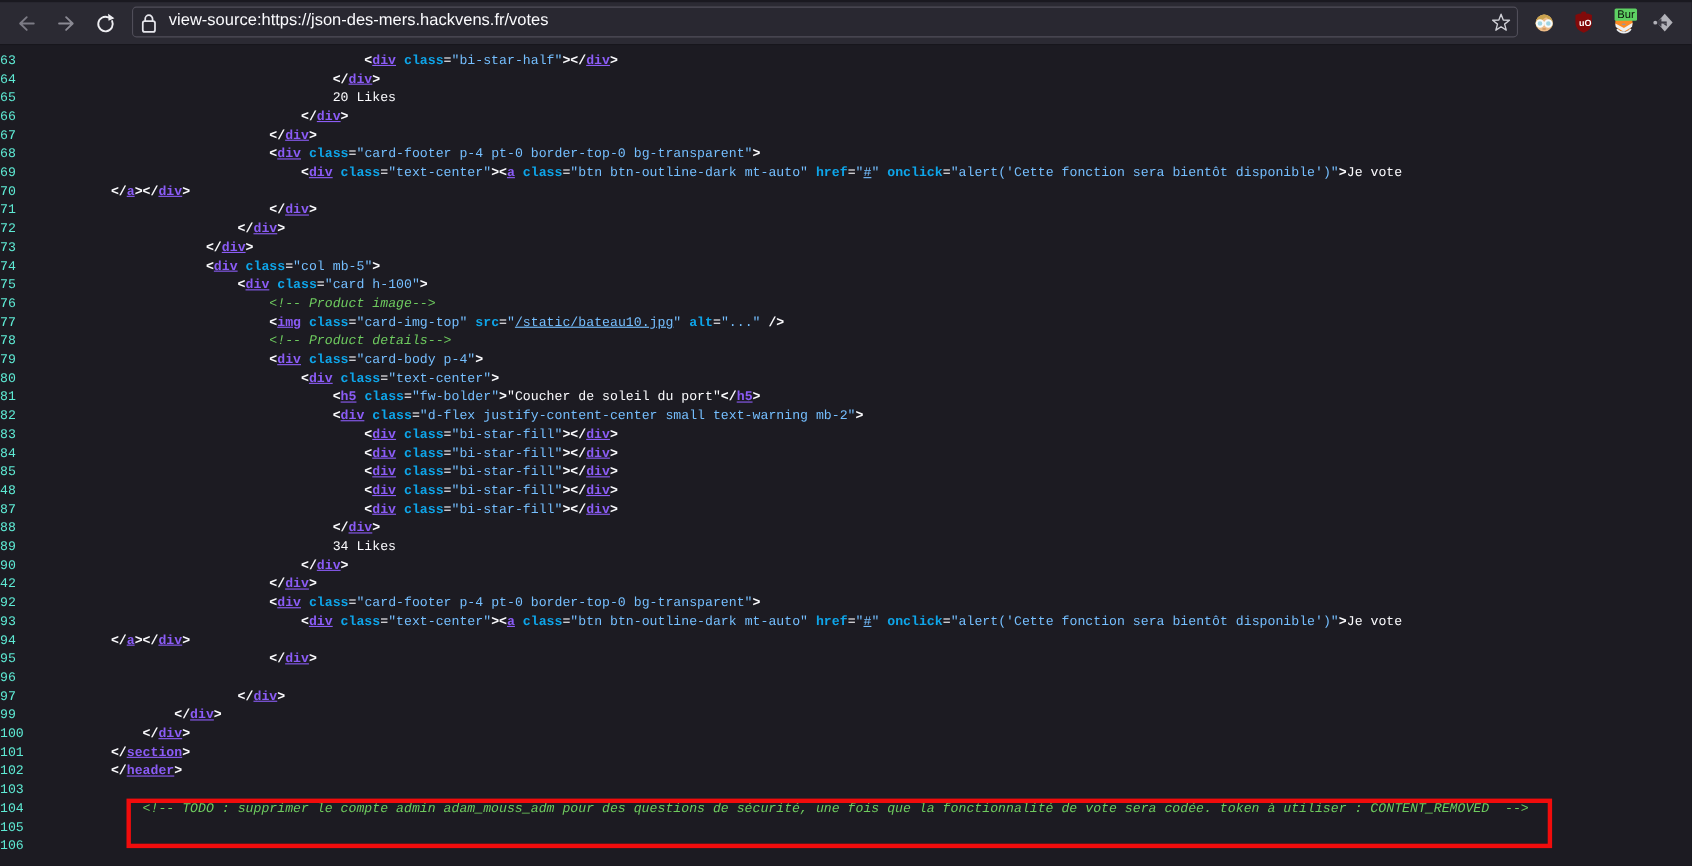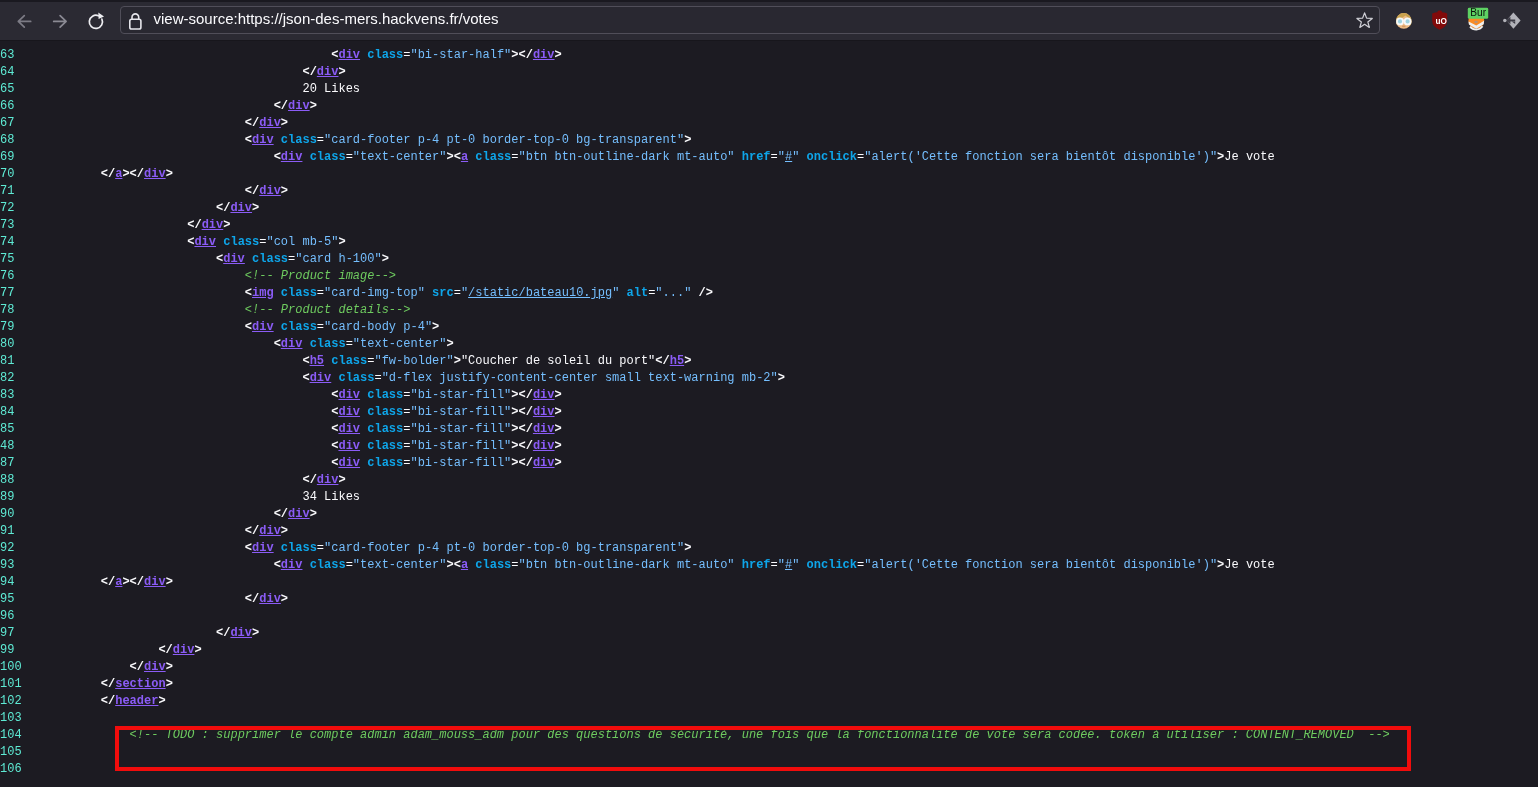--- a/index.html
+++ b/index.html
@@ -105,21 +105,21 @@
 <div class="l"><span class="n">81</span><span class="t">                            <b class="p">&lt;</b><b class="g">h5</b> <b class="a">class</b>=<span class="v">"fw-bolder"</span><b class="p">&gt;</b>"Coucher de soleil du port"<b class="p">&lt;/</b><b class="g">h5</b><b class="p">&gt;</b></span></div>
 <div class="l"><span class="n">82</span><span class="t">                            <b class="p">&lt;</b><b class="g">div</b> <b class="a">class</b>=<span class="v">"d-flex justify-content-center small text-warning mb-2"</span><b class="p">&gt;</b></span></div>
 <div class="l"><span class="n">83</span><span class="t">                                <b class="p">&lt;</b><b class="g">div</b> <b class="a">class</b>=<span class="v">"bi-star-fill"</span><b class="p">&gt;</b><b class="p">&lt;/</b><b class="g">div</b><b class="p">&gt;</b></span></div>
 <div class="l"><span class="n">84</span><span class="t">                                <b class="p">&lt;</b><b class="g">div</b> <b class="a">class</b>=<span class="v">"bi-star-fill"</span><b class="p">&gt;</b><b class="p">&lt;/</b><b class="g">div</b><b class="p">&gt;</b></span></div>
 <div class="l"><span class="n">85</span><span class="t">                                <b class="p">&lt;</b><b class="g">div</b> <b class="a">class</b>=<span class="v">"bi-star-fill"</span><b class="p">&gt;</b><b class="p">&lt;/</b><b class="g">div</b><b class="p">&gt;</b></span></div>
 <div class="l"><span class="n">48</span><span class="t">                                <b class="p">&lt;</b><b class="g">div</b> <b class="a">class</b>=<span class="v">"bi-star-fill"</span><b class="p">&gt;</b><b class="p">&lt;/</b><b class="g">div</b><b class="p">&gt;</b></span></div>
 <div class="l"><span class="n">87</span><span class="t">                                <b class="p">&lt;</b><b class="g">div</b> <b class="a">class</b>=<span class="v">"bi-star-fill"</span><b class="p">&gt;</b><b class="p">&lt;/</b><b class="g">div</b><b class="p">&gt;</b></span></div>
 <div class="l"><span class="n">88</span><span class="t">                            <b class="p">&lt;/</b><b class="g">div</b><b class="p">&gt;</b></span></div>
 <div class="l"><span class="n">89</span><span class="t">                            34 Likes</span></div>
 <div class="l"><span class="n">90</span><span class="t">                        <b class="p">&lt;/</b><b class="g">div</b><b class="p">&gt;</b></span></div>
-<div class="l"><span class="n">91</span><span class="t">                    <b class="p">&lt;/</b><b class="g">div</b><b class="p">&gt;</b></span></div>
+<div class="l"><span class="n">42</span><span class="t">                    <b class="p">&lt;/</b><b class="g">div</b><b class="p">&gt;</b></span></div>
 <div class="l"><span class="n">92</span><span class="t">                    <b class="p">&lt;</b><b class="g">div</b> <b class="a">class</b>=<span class="v">"card-footer p-4 pt-0 border-top-0 bg-transparent"</span><b class="p">&gt;</b></span></div>
 <div class="l"><span class="n">93</span><span class="t">                        <b class="p">&lt;</b><b class="g">div</b> <b class="a">class</b>=<span class="v">"text-center"</span><b class="p">&gt;</b><b class="p">&lt;</b><b class="g">a</b> <b class="a">class</b>=<span class="v">"btn btn-outline-dark mt-auto"</span> <b class="a">href</b>=<span class="v">"<u>#</u>"</span> <b class="a">onclick</b>=<span class="v">"alert('Cette fonction sera bientôt disponible')"</span><b class="p">&gt;</b>Je vote</span></div>
 <div class="l"><span class="n">94</span><span class="t"><b class="p">&lt;/</b><b class="g">a</b><b class="p">&gt;</b><b class="p">&lt;/</b><b class="g">div</b><b class="p">&gt;</b></span></div>
 <div class="l"><span class="n">95</span><span class="t">                    <b class="p">&lt;/</b><b class="g">div</b><b class="p">&gt;</b></span></div>
 <div class="l"><span class="n">96</span><span class="t"></span></div>
 <div class="l"><span class="n">97</span><span class="t">                <b class="p">&lt;/</b><b class="g">div</b><b class="p">&gt;</b></span></div>
 <div class="l"><span class="n">99</span><span class="t">        <b class="p">&lt;/</b><b class="g">div</b><b class="p">&gt;</b></span></div>
 <div class="l"><span class="n">100</span><span class="t">    <b class="p">&lt;/</b><b class="g">div</b><b class="p">&gt;</b></span></div>
 <div class="l"><span class="n">101</span><span class="t"><b class="p">&lt;/</b><b class="g">section</b><b class="p">&gt;</b></span></div>
 <div class="l"><span class="n">102</span><span class="t"><b class="p">&lt;/</b><b class="g">header</b><b class="p">&gt;</b></span></div>

